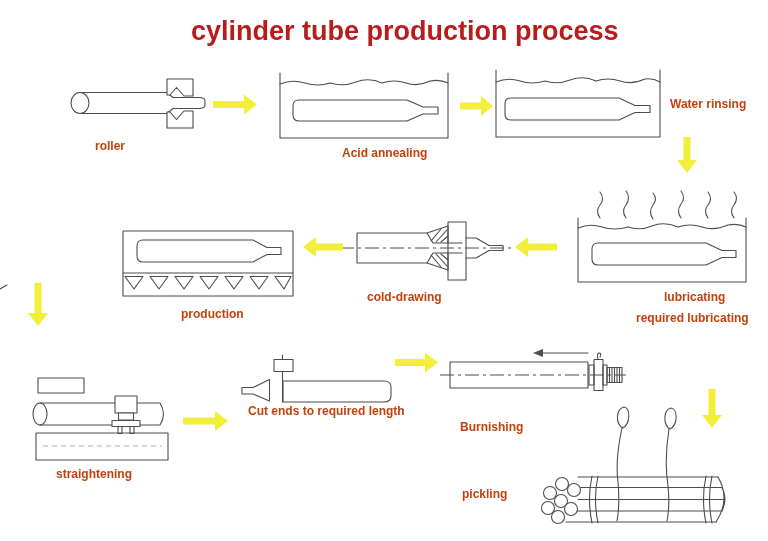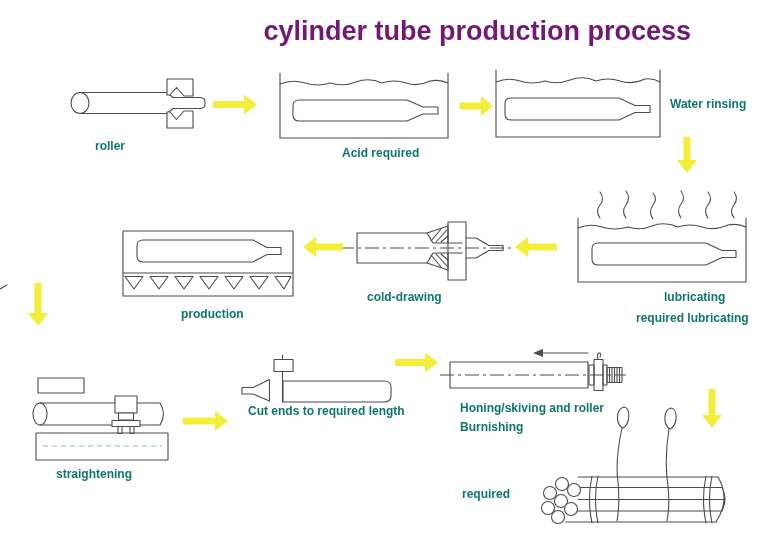--- a/index.html
+++ b/index.html
@@ -1,21 +1,21 @@
 <!DOCTYPE html>
 <html><head>
 <meta charset="utf-8">
 <style>
   html,body{margin:0;padding:0;background:#ffffff;}
   #canvas{position:relative;width:768px;height:541px;background:#ffffff;overflow:hidden;
           font-family:"Liberation Sans",sans-serif;}
   #canvas svg{position:absolute;left:0;top:0;}
-  .title{position:absolute;left:191px;top:16px;width:500px;text-align:right;
-         font-weight:bold;font-size:27px;color:#701a75;letter-spacing:0px;}
-  .stage-label{position:absolute;font-size:12px;font-weight:600;color:#0f766e;white-space:nowrap;}
+  .title{position:absolute;left:191px;top:16px;width:500px;text-align:left;
+         font-weight:bold;font-size:27px;color:#b91c1c;letter-spacing:0px;}
+  .stage-label{position:absolute;font-size:12px;font-weight:600;color:#c2410c;white-space:nowrap;}
   .draw{stroke:#4d4d4d;stroke-width:1.1;fill:none;stroke-linecap:round;stroke-linejoin:round;}
   .fillwhite{fill:#ffffff;}
   .arrow{fill:#f3ee39;stroke:none;}
   .centerline{stroke:#4d4d4d;stroke-width:1;fill:none;stroke-dasharray:14 4 3 4;}
   .greendash{stroke:#8cc88c;stroke-width:1.2;fill:none;stroke-dasharray:5 4;}
 </style>
 </head>
 <body>
 
 <div id="canvas">
@@ -135,24 +135,23 @@
       <polygon class="arrow" points="34.5,283 34.5,313 28,313 38,326 48,313 41.5,313 41.5,283" fill="#f3ee39"></polygon>
       <polygon class="arrow" points="183,417.5 215,417.5 215,411 228,421 215,431 215,424.5 183,424.5" fill="#f3ee39"></polygon>
       <polygon class="arrow" points="395,359 425,359 425,352.5 438,362.5 425,372.5 425,366 395,366" fill="#f3ee39"></polygon>
       <polygon class="arrow" points="708.5,389 708.5,415 702,415 712,428 722,415 715.5,415 715.5,389" fill="#f3ee39"></polygon>
     </g>
   </svg>
 
   <div class="title">cylinder tube production process</div>
 
   <div class="stage-label" style="left:95px;top:139px">roller</div>
-  <div class="stage-label" style="left:342px;top:146px">Acid required</div>
+  <div class="stage-label" style="left:342px;top:146px">Acid annealing</div>
   <div class="stage-label" style="left:670px;top:97px">Water rinsing</div>
   <div class="stage-label" style="left:664px;top:290px">lubricating</div>
   <div class="stage-label" style="left:636px;top:311px">required lubricating</div>
   <div class="stage-label" style="left:367px;top:290px">cold-drawing</div>
   <div class="stage-label" style="left:181px;top:307px">production</div>
   <div class="stage-label" style="left:56px;top:467px">straightening</div>
   <div class="stage-label" style="left:248px;top:404px">Cut ends to required length</div>
-  <div class="stage-label" style="left:460px;top:401px">Honing/skiving and roller</div>
   <div class="stage-label" style="left:460px;top:420px">Burnishing</div>
-  <div class="stage-label" style="left:462px;top:487px">required</div>
+  <div class="stage-label" style="left:462px;top:487px">pickling</div>
 </div>
 
 </body></html>

